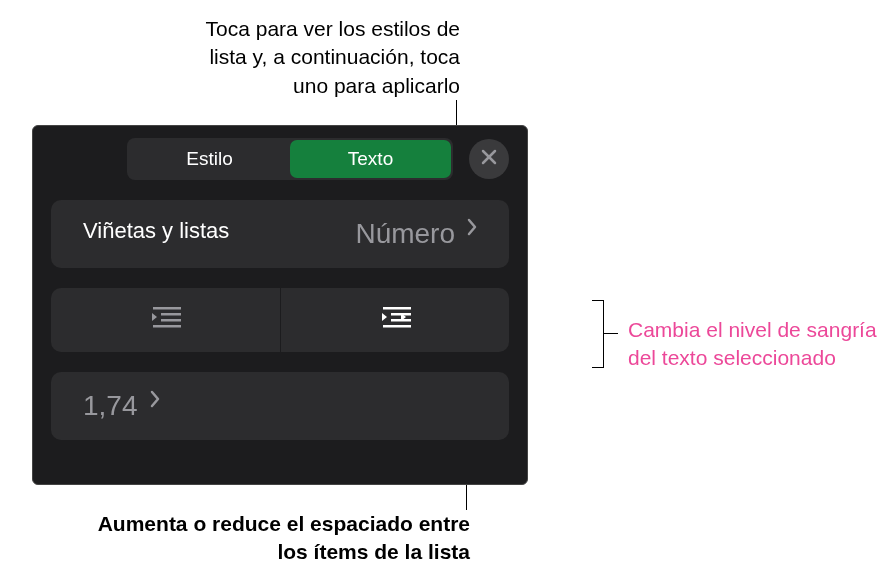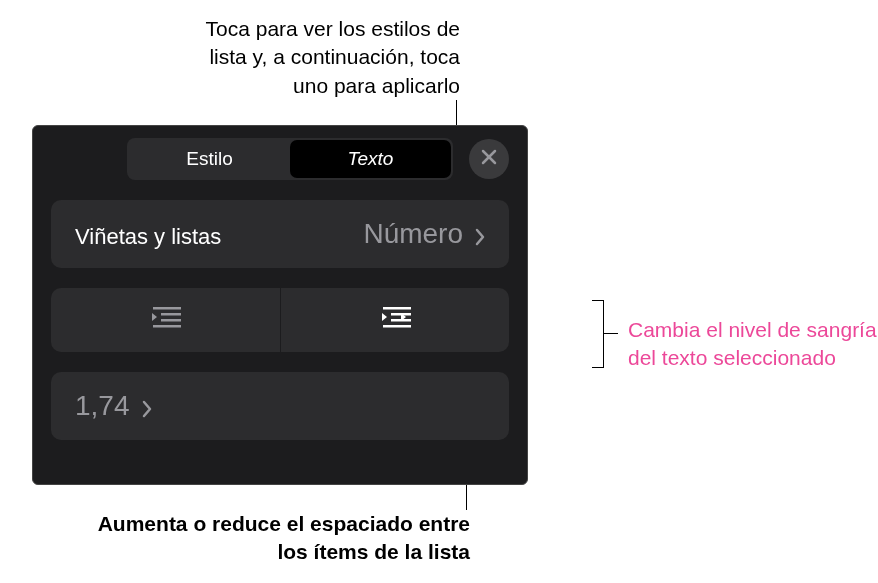--- a/index.html
+++ b/index.html
@@ -120,22 +120,21 @@
       flex: 1;
       text-align: center;
       padding: 8px 12px;
       font-size: 19px;
       color: #fff;
       border-radius: 7px;
       cursor: pointer;
     }
     
     .tab.active {
-      background: #000000;
-      font-style: italic;
+      background: #15803d;
     }
     
     .close-btn {
       width: 40px;
       height: 40px;
       background: #3a3a3c;
       border-radius: 50%;
       display: flex;
       align-items: center;
       justify-content: center;
@@ -147,23 +146,23 @@
       height: 18px;
     }
     
     .panel-body {
       padding: 8px 18px 18px 18px;
     }
     
     .row {
       background: #2c2c2e;
       border-radius: 10px;
-      padding: 18px 24px;
-      display: flex;
-      align-items: flex-end;
+      padding: 18px 32px;
+      display: flex;
+      align-items: flex-start;
       margin-bottom: 20px;
       cursor: pointer;
     }
     
     .row-label {
       flex: 1;
       font-size: 22px;
       color: #fff;
     }
     

